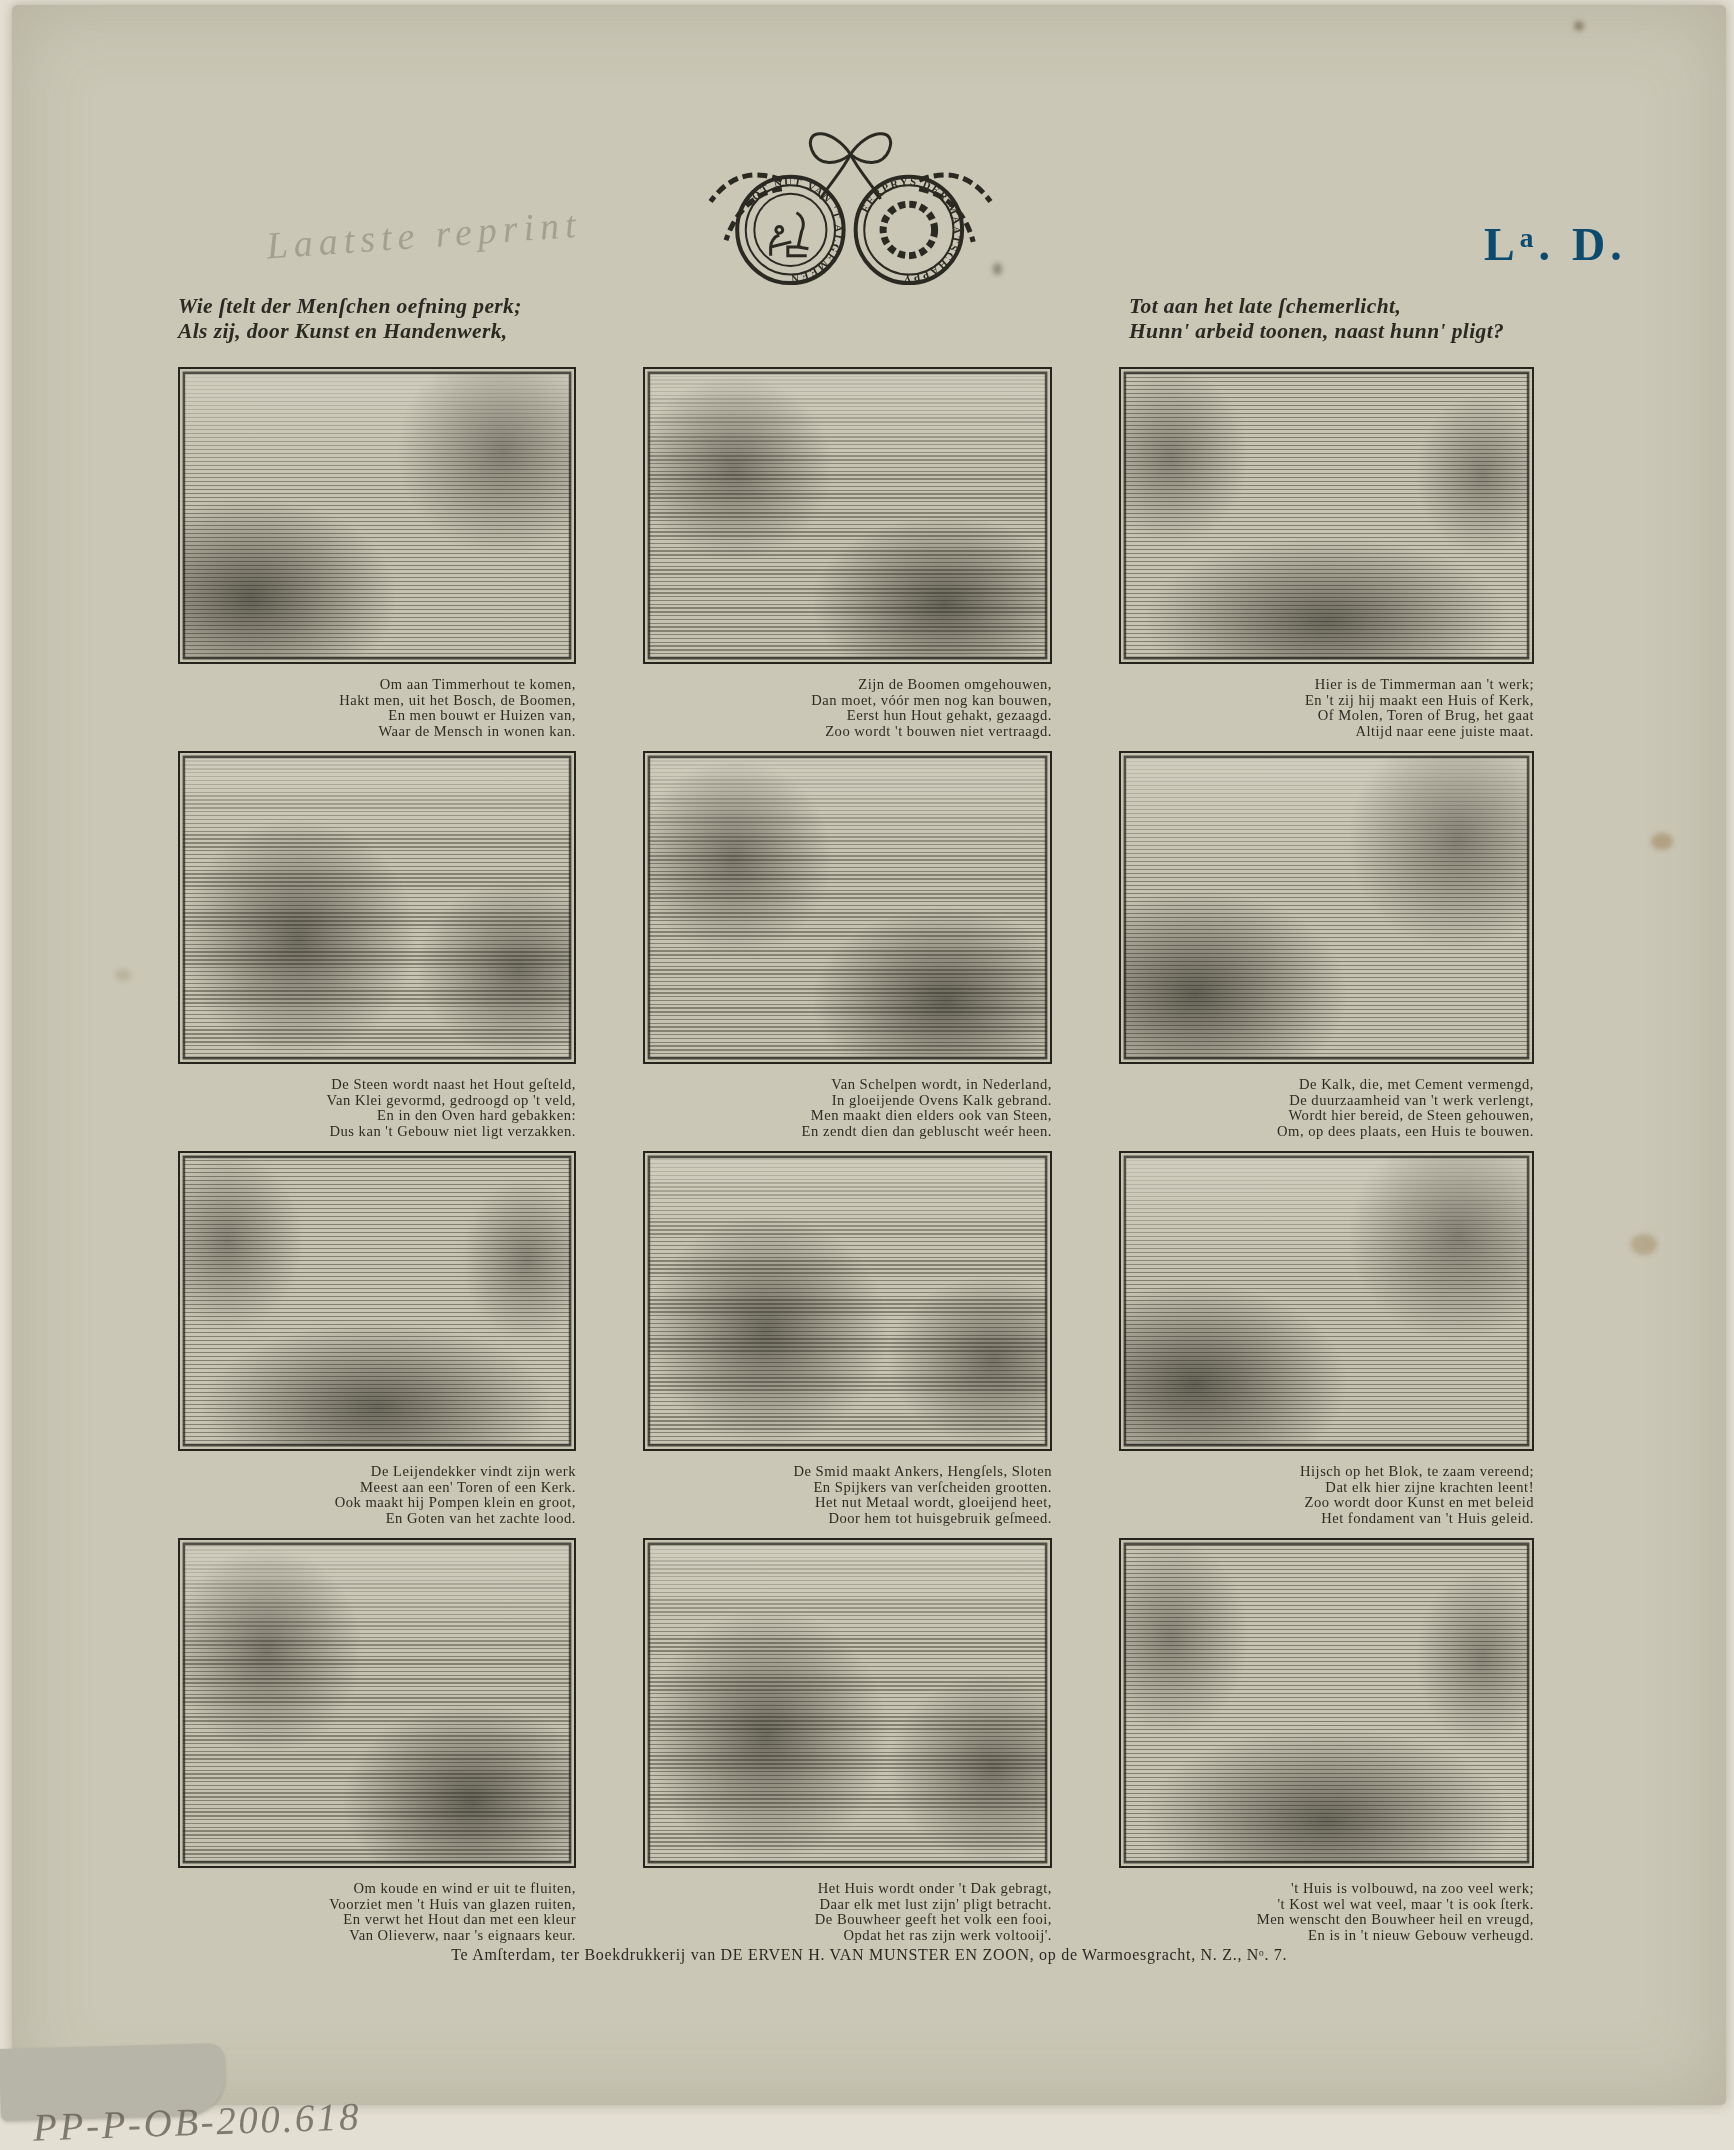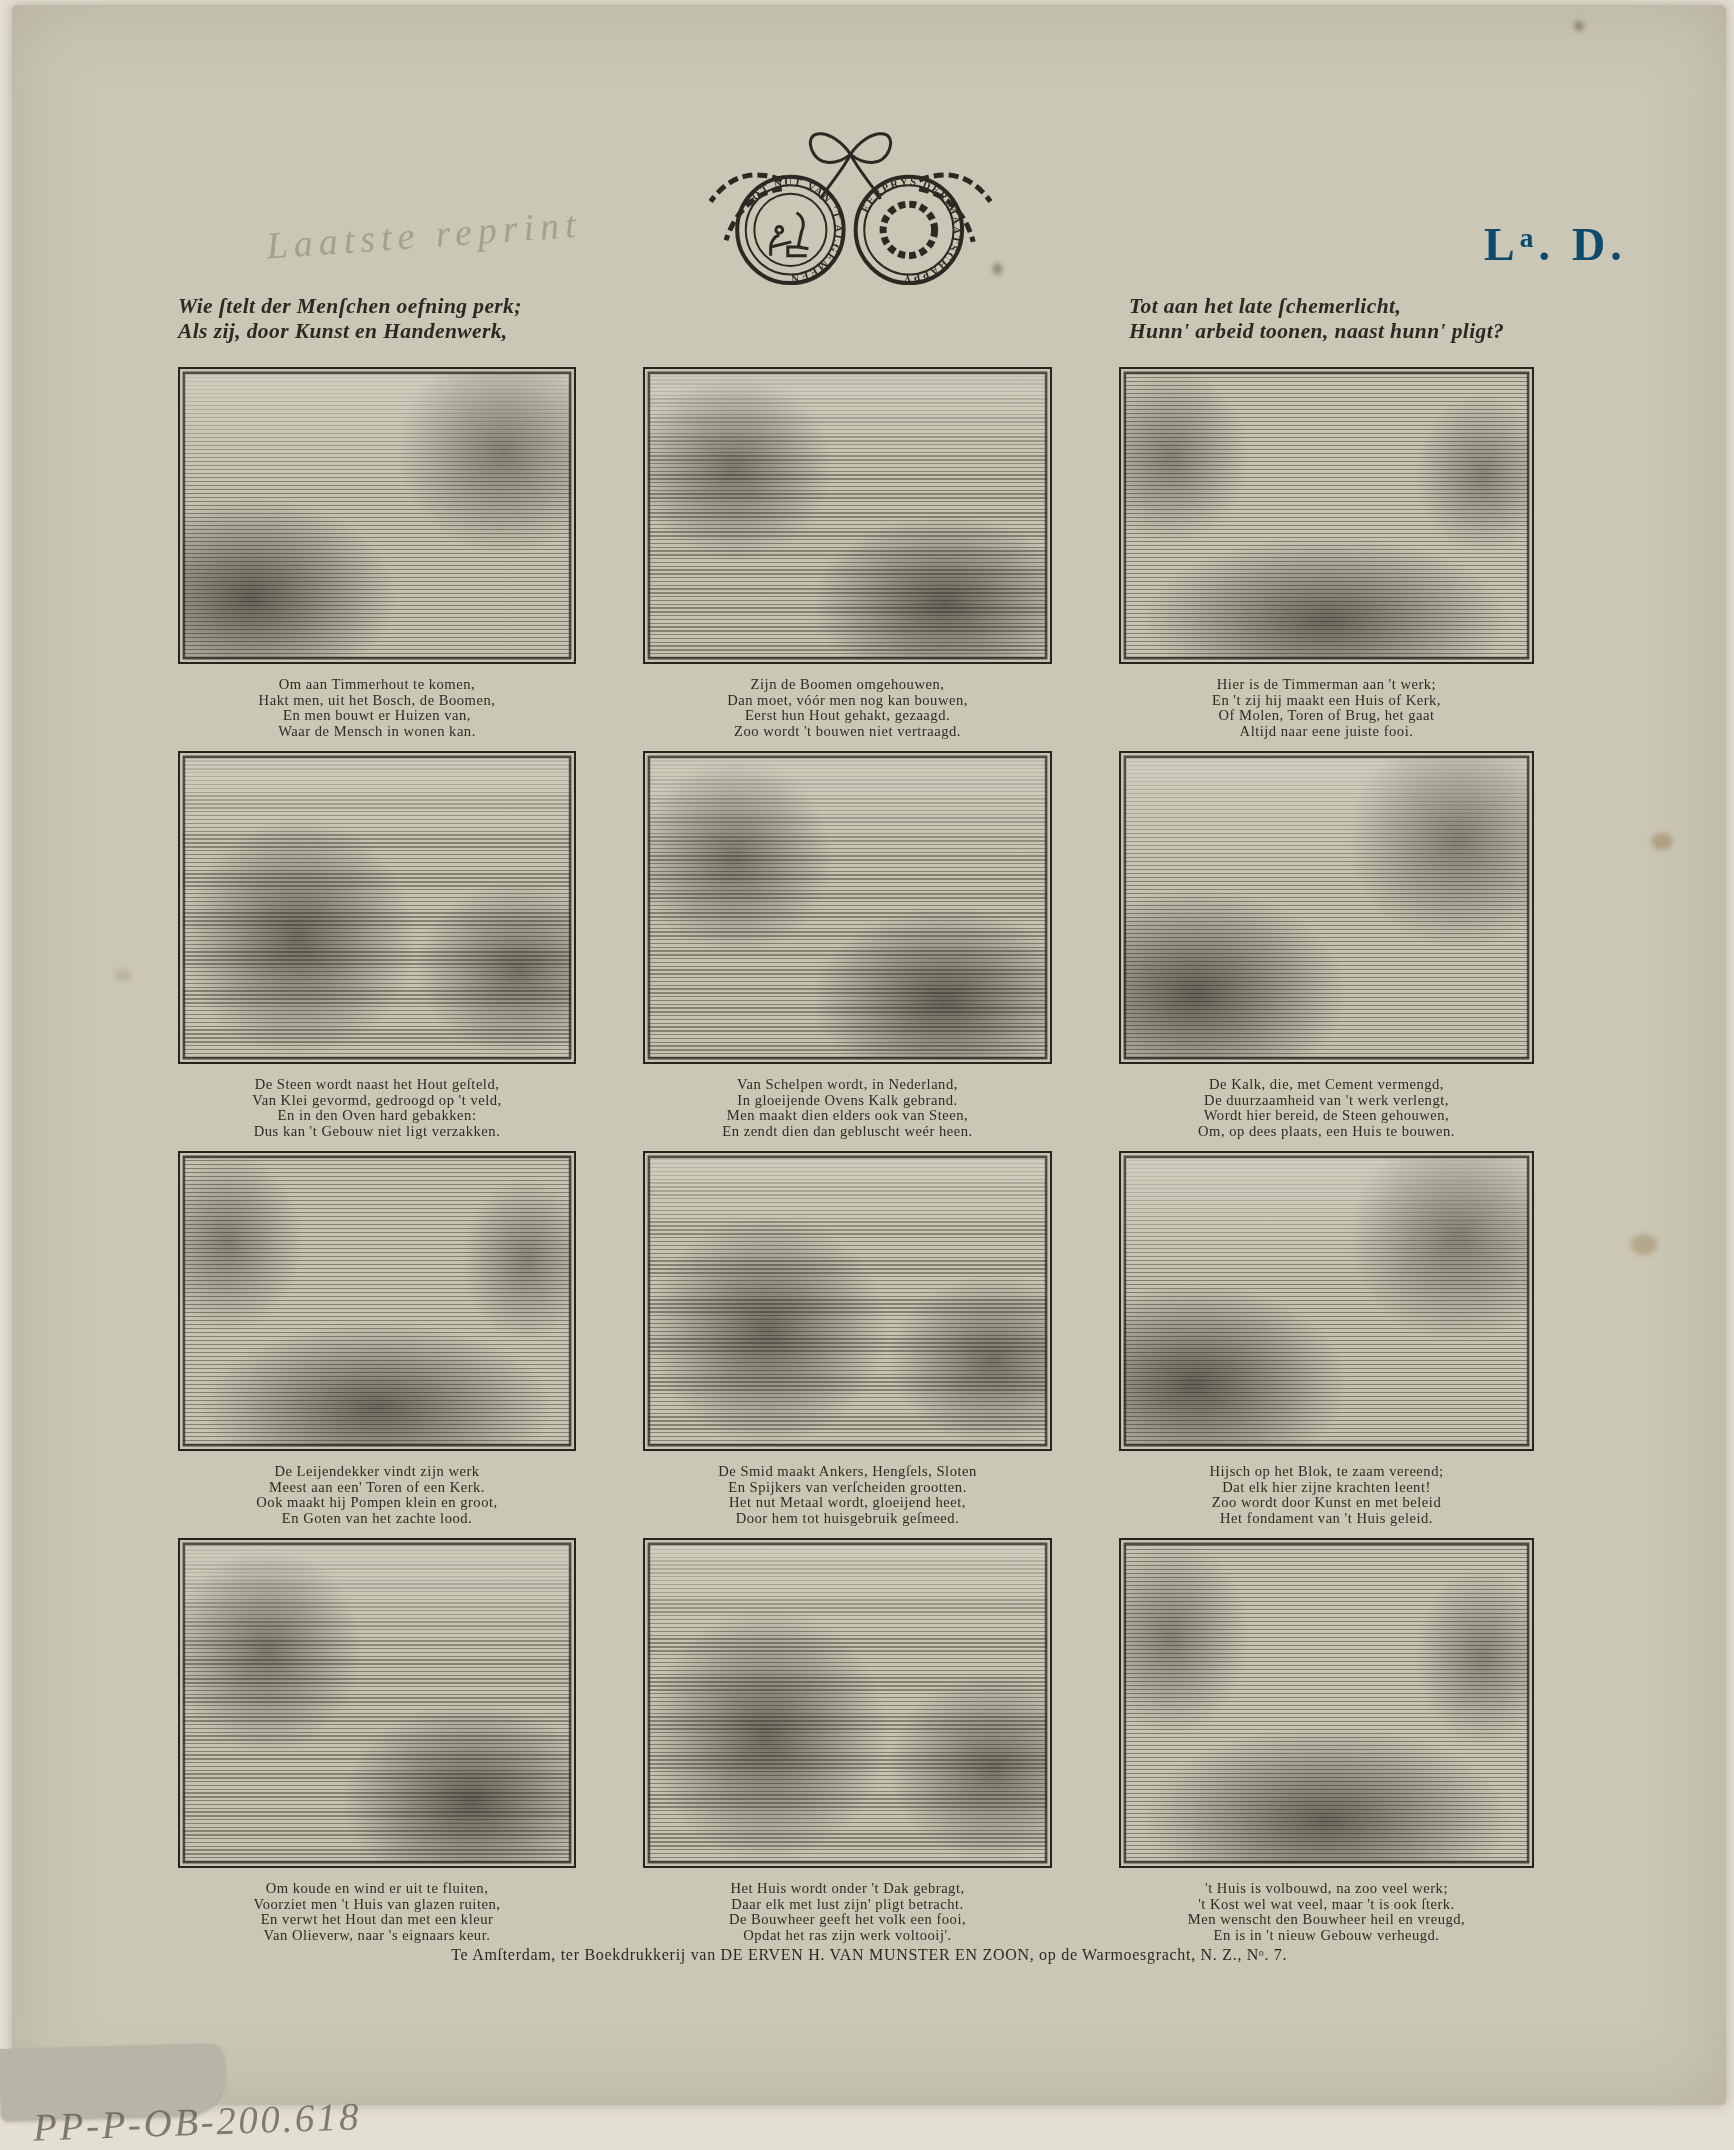--- a/index.html
+++ b/index.html
@@ -108,21 +108,21 @@
   .wc4{background-image:
     radial-gradient(ellipse 50% 65% at 30% 60%, rgba(40,38,29,.55), rgba(40,38,29,0) 60%),
     radial-gradient(ellipse 45% 50% at 86% 70%, rgba(40,38,29,.5), rgba(40,38,29,0) 58%),
     linear-gradient(rgba(212,209,194,.75), rgba(212,209,194,0) 30%),
     repeating-linear-gradient(0deg, rgba(38,36,28,.4) 0 1.4px, rgba(199,196,180,.9) 1.4px 3.9px);}
 
   .caption{
     margin-top:13px;
     font-size:14.6px;line-height:15.5px;
     letter-spacing:0.5px;
-    text-align:center;
+    text-align:right;
     color:#2e2c23;
   }
   .caption span{display:block;}
 
   .imprint{
     position:absolute;left:0;right:0;top:1941px;
     text-align:center;font-size:16px;letter-spacing:0.7px;
     color:#2b2a22;
   }
 </style>
@@ -202,21 +202,21 @@
           <span>Zoo wordt 't bouwen niet vertraagd.</span>
         </figcaption>
       </figure>
 
       <figure class="panel">
         <div class="woodcut wc3"></div>
         <figcaption class="caption">
           <span>Hier is de Timmerman aan 't werk;</span>
           <span>En 't zij hij maakt een Huis of Kerk,</span>
           <span>Of Molen, Toren of Brug, het gaat</span>
-          <span>Altijd naar eene juiste fooi.</span>
+          <span>Altijd naar eene juiste maat.</span>
         </figcaption>
       </figure>
 
       <figure class="panel">
         <div class="woodcut wc4"></div>
         <figcaption class="caption">
           <span>De Steen wordt naast het Hout geſteld,</span>
           <span>Van Klei gevormd, gedroogd op 't veld,</span>
           <span>En in den Oven hard gebakken:</span>
           <span>Dus kan 't Gebouw niet ligt verzakken.</span>

